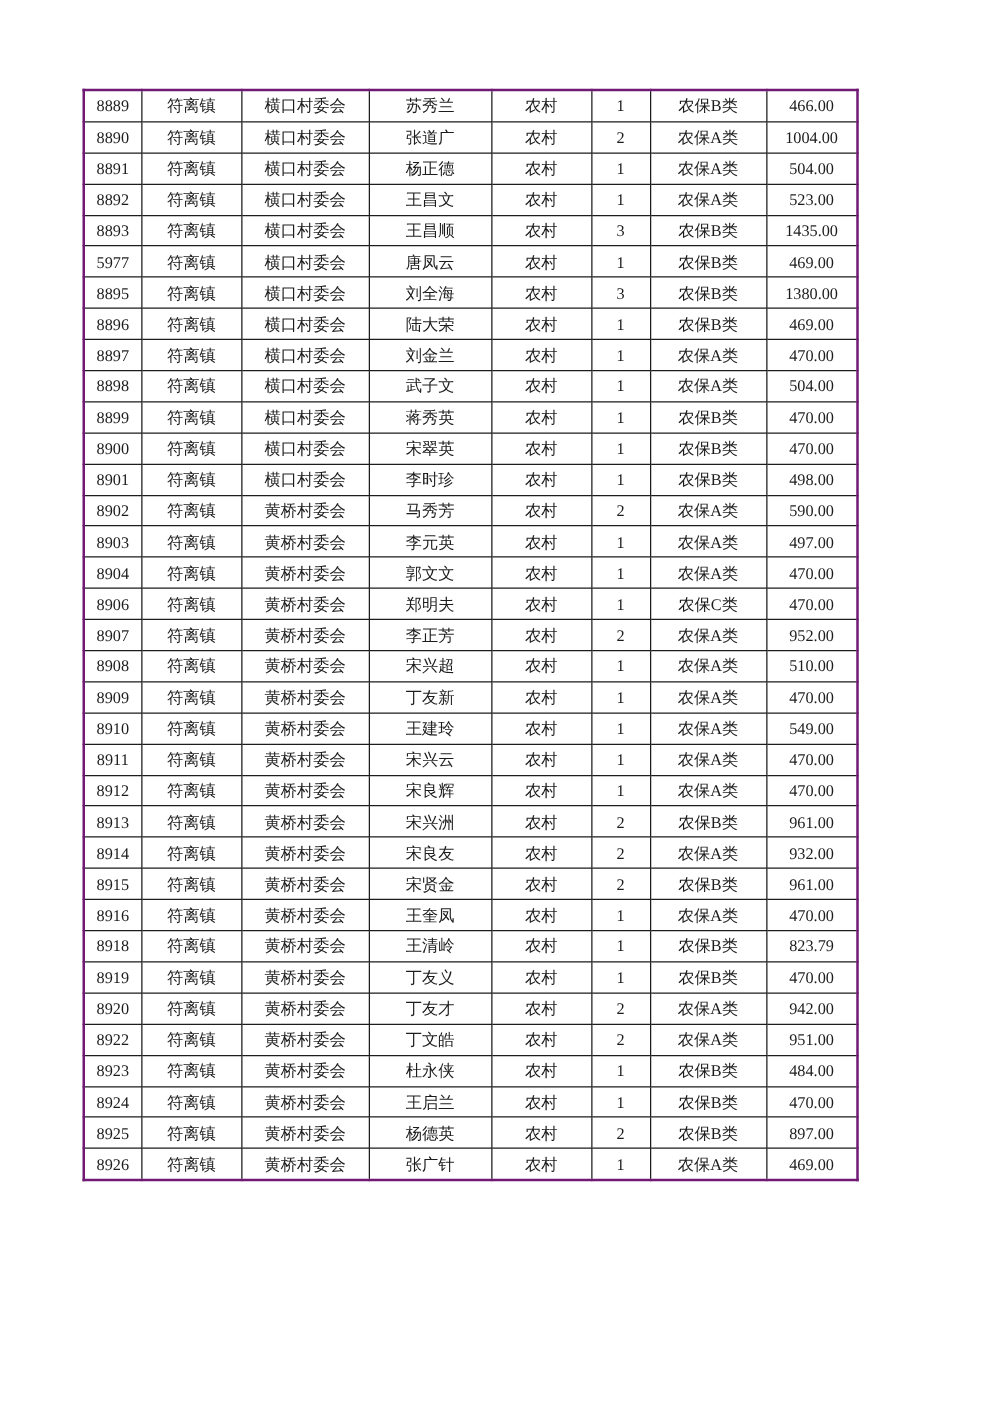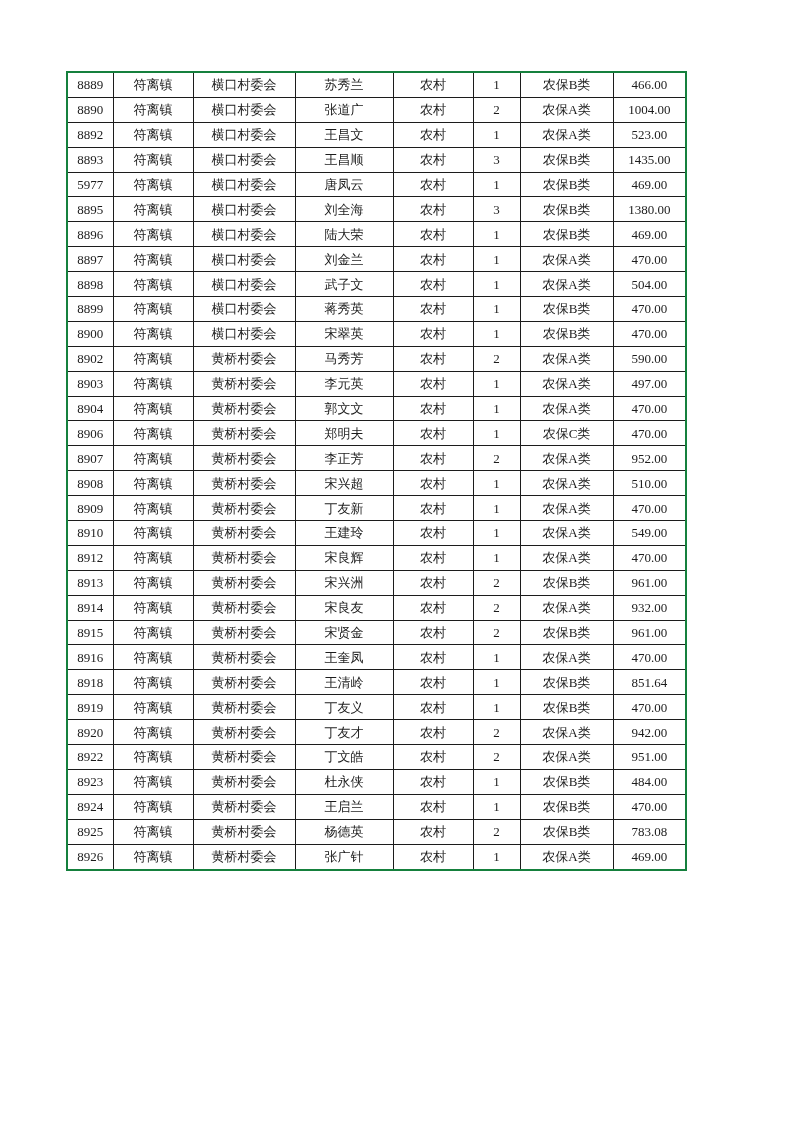--- a/index.html
+++ b/index.html
@@ -14,21 +14,21 @@
     font-family: "Liberation Serif", "DejaVu Serif", serif;
     color: #1c1c1c;
   }
   .sheet-table {
     position: absolute;
     left: 66px;
     top: 71px;
     width: 619px;
     border-collapse: collapse;
     table-layout: fixed;
-    border: 2px solid #15803d;
+    border: 2px solid #701a75;
   }
   .sheet-table td {
     border: 1px solid #1c1c1c;
     height: 23.9px;
     padding: 0 2px;
     text-align: center;
     vertical-align: middle;
     font-size: 13px;
     line-height: 1;
     white-space: nowrap;
@@ -72,20 +72,30 @@
         <td>8890</td>
         <td>符离镇</td>
         <td>横口村委会</td>
         <td>张道广</td>
         <td>农村</td>
         <td>2</td>
         <td>农保A类</td>
         <td>1004.00</td>
       </tr>
       <tr>
+        <td>8891</td>
+        <td>符离镇</td>
+        <td>横口村委会</td>
+        <td>杨正德</td>
+        <td>农村</td>
+        <td>1</td>
+        <td>农保A类</td>
+        <td>504.00</td>
+      </tr>
+      <tr>
         <td>8892</td>
         <td>符离镇</td>
         <td>横口村委会</td>
         <td>王昌文</td>
         <td>农村</td>
         <td>1</td>
         <td>农保A类</td>
         <td>523.00</td>
       </tr>
       <tr>
@@ -162,20 +172,30 @@
         <td>8900</td>
         <td>符离镇</td>
         <td>横口村委会</td>
         <td>宋翠英</td>
         <td>农村</td>
         <td>1</td>
         <td>农保B类</td>
         <td>470.00</td>
       </tr>
       <tr>
+        <td>8901</td>
+        <td>符离镇</td>
+        <td>横口村委会</td>
+        <td>李时珍</td>
+        <td>农村</td>
+        <td>1</td>
+        <td>农保B类</td>
+        <td>498.00</td>
+      </tr>
+      <tr>
         <td>8902</td>
         <td>符离镇</td>
         <td>黄桥村委会</td>
         <td>马秀芳</td>
         <td>农村</td>
         <td>2</td>
         <td>农保A类</td>
         <td>590.00</td>
       </tr>
       <tr>
@@ -242,20 +262,30 @@
         <td>8910</td>
         <td>符离镇</td>
         <td>黄桥村委会</td>
         <td>王建玲</td>
         <td>农村</td>
         <td>1</td>
         <td>农保A类</td>
         <td>549.00</td>
       </tr>
       <tr>
+        <td>8911</td>
+        <td>符离镇</td>
+        <td>黄桥村委会</td>
+        <td>宋兴云</td>
+        <td>农村</td>
+        <td>1</td>
+        <td>农保A类</td>
+        <td>470.00</td>
+      </tr>
+      <tr>
         <td>8912</td>
         <td>符离镇</td>
         <td>黄桥村委会</td>
         <td>宋良辉</td>
         <td>农村</td>
         <td>1</td>
         <td>农保A类</td>
         <td>470.00</td>
       </tr>
       <tr>
@@ -299,21 +329,21 @@
         <td>470.00</td>
       </tr>
       <tr>
         <td>8918</td>
         <td>符离镇</td>
         <td>黄桥村委会</td>
         <td>王清岭</td>
         <td>农村</td>
         <td>1</td>
         <td>农保B类</td>
-        <td>851.64</td>
+        <td>823.79</td>
       </tr>
       <tr>
         <td>8919</td>
         <td>符离镇</td>
         <td>黄桥村委会</td>
         <td>丁友义</td>
         <td>农村</td>
         <td>1</td>
         <td>农保B类</td>
         <td>470.00</td>
@@ -359,21 +389,21 @@
         <td>470.00</td>
       </tr>
       <tr>
         <td>8925</td>
         <td>符离镇</td>
         <td>黄桥村委会</td>
         <td>杨德英</td>
         <td>农村</td>
         <td>2</td>
         <td>农保B类</td>
-        <td>783.08</td>
+        <td>897.00</td>
       </tr>
       <tr>
         <td>8926</td>
         <td>符离镇</td>
         <td>黄桥村委会</td>
         <td>张广针</td>
         <td>农村</td>
         <td>1</td>
         <td>农保A类</td>
         <td>469.00</td>

